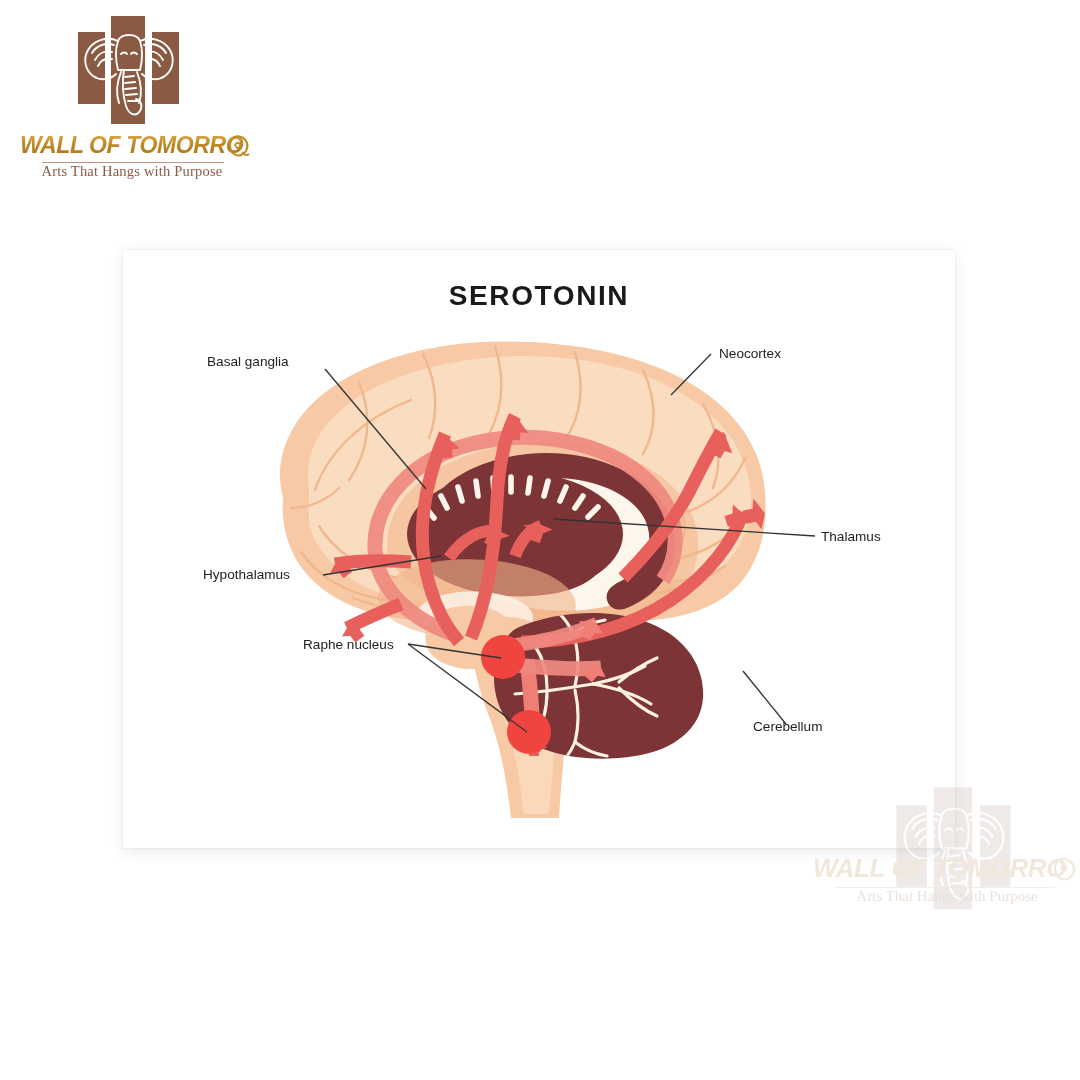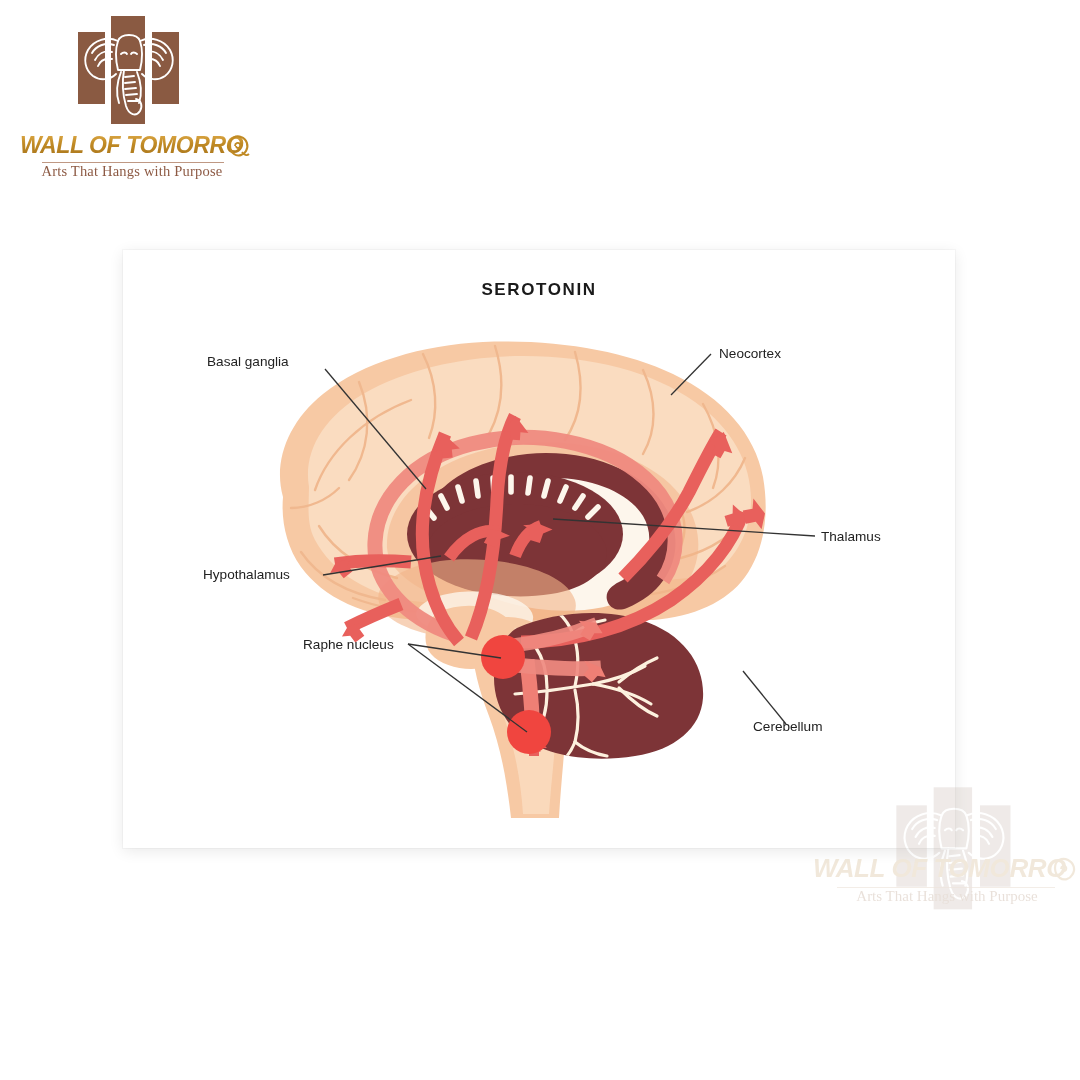--- a/index.html
+++ b/index.html
@@ -31,21 +31,21 @@
     font-family:"Liberation Serif", serif;font-size:15px;color:#b79b86;}
 
   
   .card{
     position:absolute;left:123px;top:250px;width:832px;height:598px;
     background:#ffffff;
     box-shadow:0 3px 14px rgba(0,0,0,.09), 0 0 0 1px rgba(0,0,0,.028);
   }
   .card-title{
     position:absolute;top:30px;left:0;width:100%;text-align:center;
-    font-size:17px;font-weight:700;letter-spacing:1.6px;color:#1a1a1a;
+    font-size:28px;font-weight:700;letter-spacing:1.6px;color:#1a1a1a;
   }
   .figure{position:absolute;left:0;top:62px;width:832px;height:536px;}
   .figure svg{display:block;}
 
   .lbl{font-family:"Liberation Sans", sans-serif;font-size:13.6px;fill:#222222;}
 </style>
 </head>
 <body>
 
 <div class="stage">

